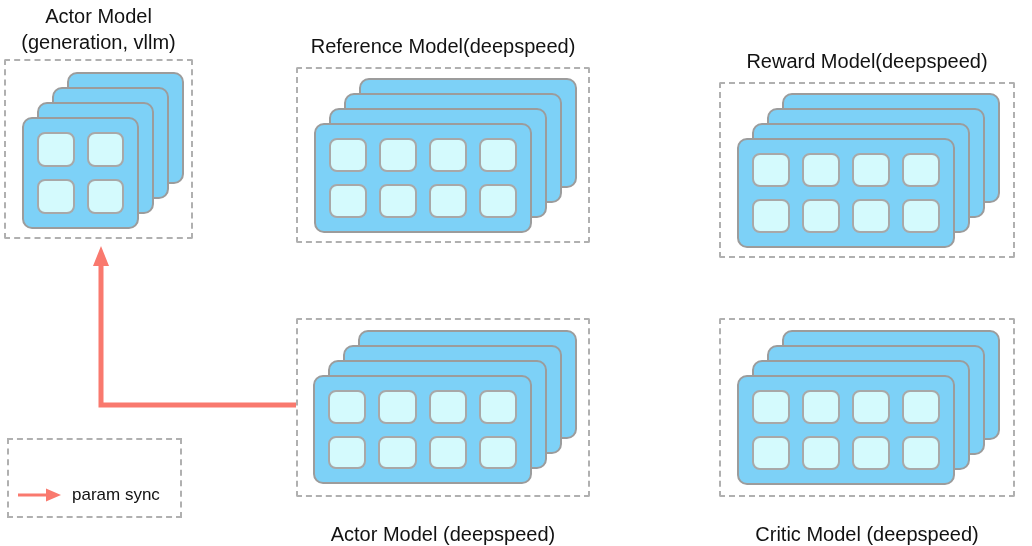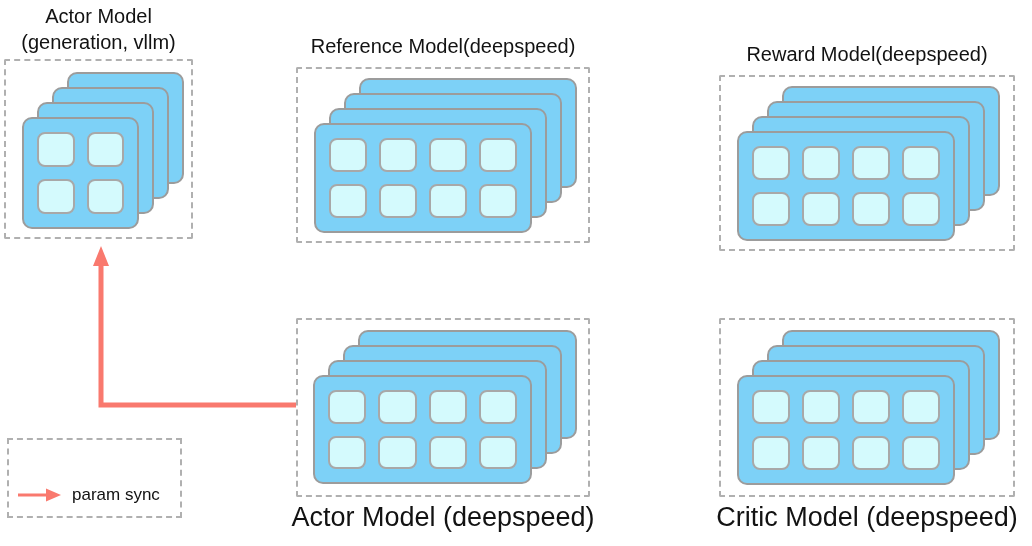--- a/index.html
+++ b/index.html
@@ -41,22 +41,22 @@
   }
   .node-label.above {
     bottom: 100%;
     margin-bottom: 10px;
   }
   .node-label.above.two-line {
     margin-bottom: 6px;
   }
   .node-label.below {
     top: 100%;
-    margin-top: 9px;
-    font-size: 27px;
+    margin-top: 26px;
+    font-size: 20px;
   }
   .stack {
     position: absolute;
     left: 0; top: 0; right: 0; bottom: 0;
   }
   .card {
     position: absolute;
     background: var(--card, #7dd1f7);
     border: 2px solid var(--card-border, #9c9c9c);
     border-radius: 10px;
@@ -142,21 +142,21 @@
             <div class="cell"></div>
             <div class="cell"></div>
             <div class="cell"></div>
             <div class="cell"></div>
             <div class="cell"></div>
           </div>
         </div>
       </div>
   </div>
 
-  <div class="node" style="left:719px; top:75px; width:296px; height:176px;">
+  <div class="node" style="left:719px; top:82px; width:296px; height:176px;">
     <div class="node-label above">Reward Model(deepspeed)</div>
     <div class="stack">
         <div class="card" style="left: 61px; top: 9px; width: 218px; height: 110px;"></div>
         <div class="card" style="left: 46px; top: 24px; width: 218px; height: 110px;"></div>
         <div class="card" style="left: 31px; top: 39px; width: 218px; height: 110px;"></div>
         <div class="card" style="left: 16px; top: 54px; width: 218px; height: 110px;">
           <div class="card-grid" style="grid-template-columns: repeat(4, 1fr);">
             <div class="cell"></div>
             <div class="cell"></div>
             <div class="cell"></div>

